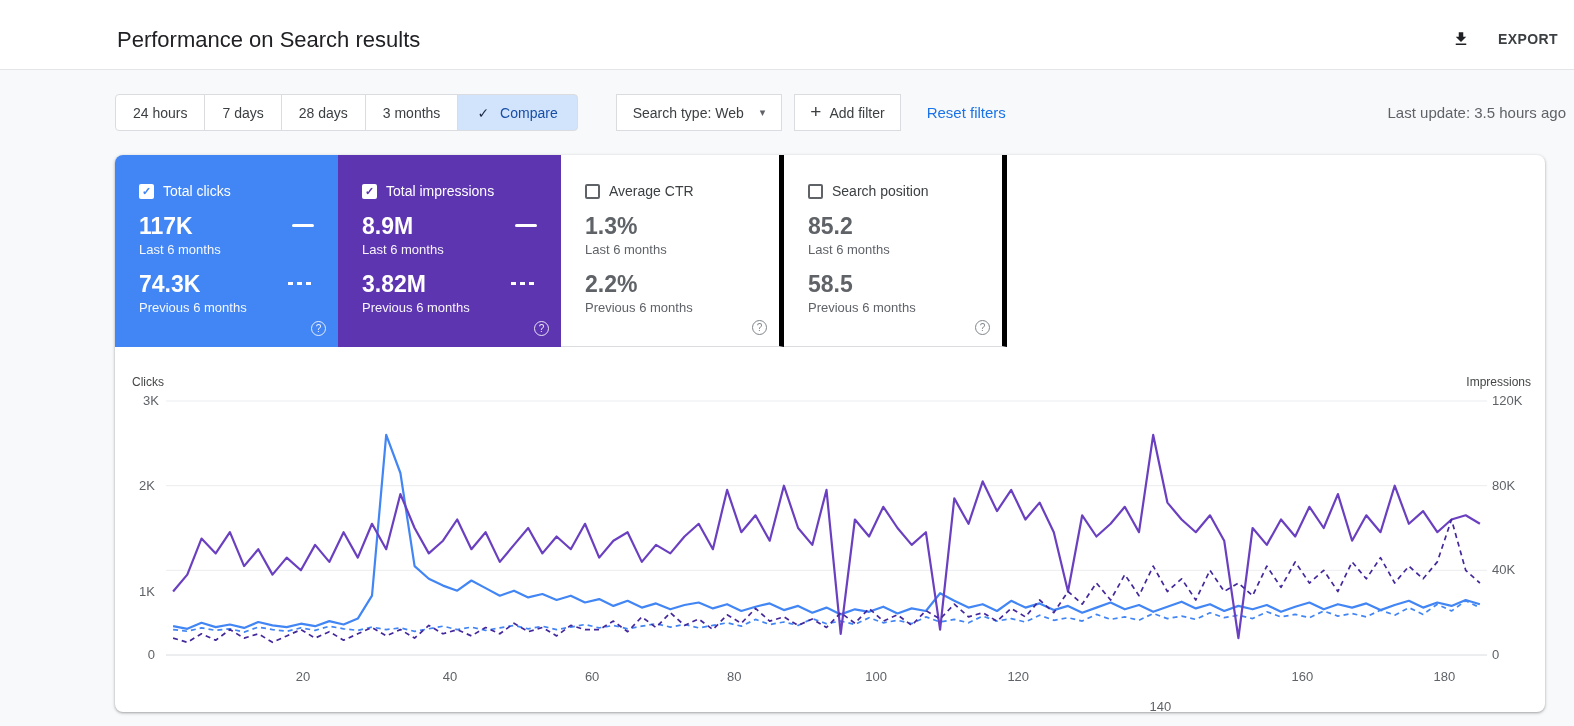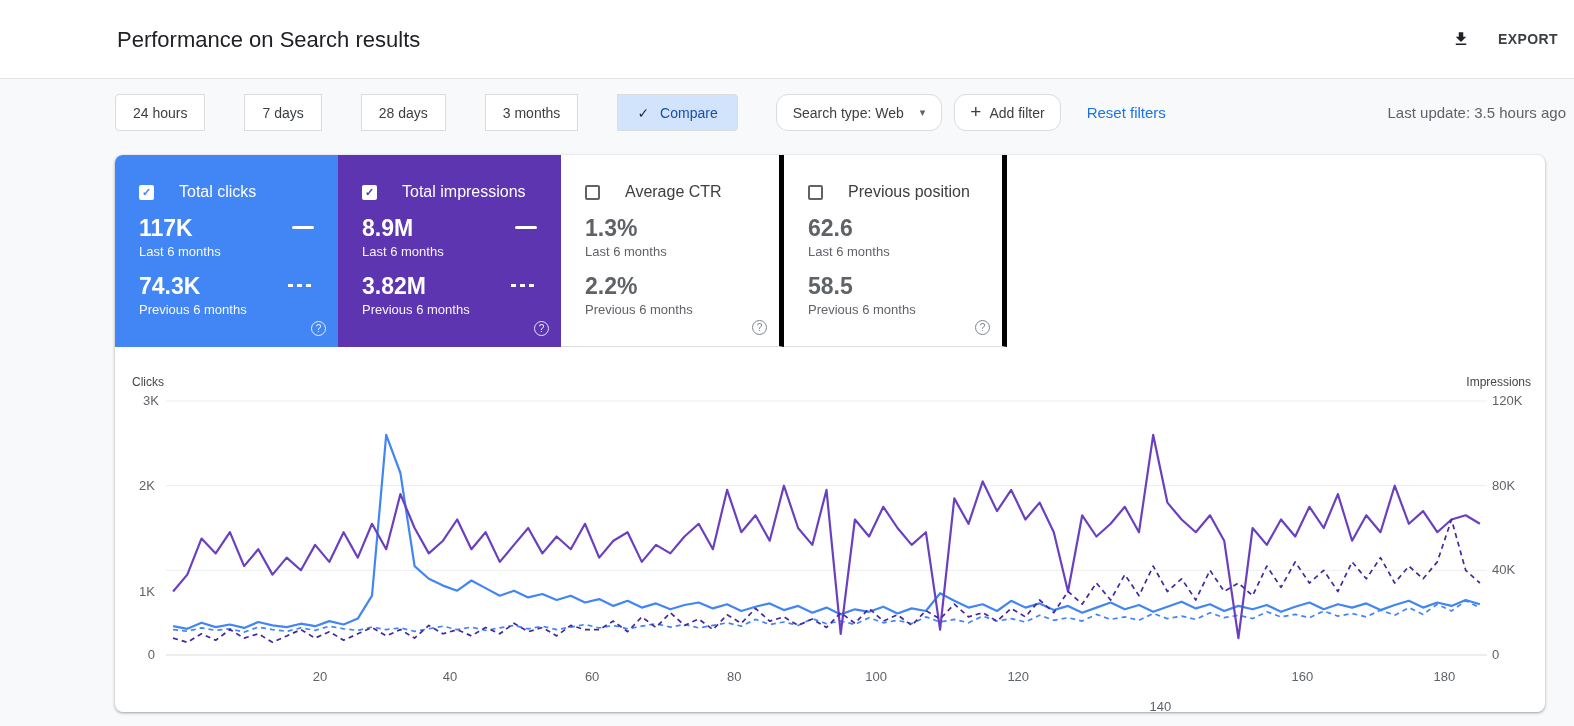--- a/index.html
+++ b/index.html
@@ -1,39 +1,39 @@
 <!DOCTYPE html>
 <html style="--clicks: #4285f4; --impressions: #5e35b1; --compare-bg: #d2e3fc; --compare-text: #174ea6; --link: #1a73e8;"><head>
 <meta charset="utf-8">
 <style>
   *{margin:0;padding:0;box-sizing:border-box;}
   html,body{background:#f8f9fa;}
   body{font-family:"Liberation Sans",sans-serif;}
   .screen{position:relative;width:1574px;height:726px;background:#f8f9fa;overflow:hidden;}
 
   
-  .header{position:absolute;top:0;left:0;width:100%;height:79px;background:#fff;border-bottom:1px solid #e3e5e8;}
+  .header{position:absolute;top:0;left:0;width:100%;height:70px;background:#fff;border-bottom:1px solid #e3e5e8;}
   .page-title{position:absolute;left:117px;top:27px;font-size:22px;font-weight:400;color:#202124;}
   .export-btn{position:absolute;right:6px;top:21px;height:36px;display:flex;align-items:center;gap:28px;
     background:none;border:none;cursor:pointer;font-family:inherit;font-size:14px;font-weight:700;
     letter-spacing:.4px;color:#3c4043;padding:0 10px;}
   .export-btn svg{display:block;}
 
   
   .filter-bar{position:absolute;left:115px;right:8px;top:94px;height:37px;display:flex;align-items:center;}
-  .seg{display:flex;height:37px;gap:40px;}
+  .seg{display:flex;height:37px;}
   .seg .seg-btn{height:37px;padding:0 17px;background:#fff;border:1px solid #dadce0;margin-left:-1px;
     font-size:14px;color:#3c4043;cursor:pointer;font-family:inherit;}
   .seg .seg-btn:first-child{border-radius:4px 0 0 4px;margin-left:0;}
   .seg .compare{height:37px;margin-left:-1px;border:1px solid #dadce0;border-radius:0 4px 4px 0;
     background:var(--compare-bg);color:var(--compare-text);display:flex;align-items:center;gap:11px;
     font-size:14px;padding:0 19px;cursor:pointer;font-family:inherit;}
   .seg .compare .check{font-size:14px;color:#1f2a44;}
   .chip{height:37px;display:flex;align-items:center;gap:8px;background:#fff;border:1px solid #dadce0;
-    border-radius:12px;font-size:14px;color:#3c4043;padding:0 15px;cursor:pointer;font-family:inherit;}
+    border-radius:0;font-size:14px;color:#3c4043;padding:0 15px;cursor:pointer;font-family:inherit;}
   .search-type{margin-left:38px;gap:16px;padding:0 16px;}
   .caret{font-size:11px;color:#5f6368;}
   .add-filter{margin-left:12px;}
   .plus{font-size:19px;color:#3c4043;line-height:1;margin-top:-2px;}
   .reset{margin-left:26px;color:var(--link);font-size:15px;font-weight:500;text-decoration:none;cursor:pointer;}
   .last-update{margin-left:auto;color:#5f6368;font-size:15px;}
 
   
   .panel{position:absolute;left:115px;top:155px;width:1430px;height:557px;background:#fff;border-radius:8px;
     box-shadow:0 1px 2px rgba(60,64,67,.3),0 1px 3px 1px rgba(60,64,67,.15);}
@@ -42,21 +42,21 @@
   .cards{position:absolute;top:0;left:0;display:flex;}
   .card{position:relative;width:223px;height:192px;padding:28px 0 0 24px;}
   .card.blue{background:var(--clicks);color:#fff;border-top-left-radius:8px;}
   .card.purple{background:var(--impressions);color:#fff;}
   .card.plain{background:#fff;border-right:5px solid #000000;border-bottom:1px solid #dadce0;}
   .card-head{display:flex;align-items:center;gap:9px;margin-bottom:14px;}
   .cb{width:15px;height:15px;border-radius:2px;display:flex;align-items:center;justify-content:center;cursor:pointer;flex:0 0 auto;}
   .card.blue .cb{background:#fff;color:var(--clicks);font-size:11px;font-weight:700;}
   .card.purple .cb{background:#fff;color:var(--impressions);font-size:11px;font-weight:700;}
   .card.plain .cb{border:2px solid #5f6368;background:#fff;}
-  .card-label{font-size:16px;margin-left:16px;}
+  .card-label{font-size:14px;}
   .card.plain .card-label{color:#3c4043;}
   .vrow{display:flex;align-items:flex-start;justify-content:space-between;padding-right:24px;}
   .metric-val{font-size:23px;font-weight:700;line-height:26px;}
   .metric-sub{font-size:13px;line-height:16px;margin-top:3px;margin-bottom:13px;}
   .card.blue .metric-sub,.card.purple .metric-sub{color:rgba(255,255,255,.95);}
   .card.plain .metric-val{color:#5f6368;}
   .card.plain .metric-sub{color:#5f6368;}
   .line-solid{width:22px;height:3px;background:#fff;border-radius:2px;margin-top:11px;}
   .line-dashed{width:26px;height:3px;margin-top:11px;
     background:repeating-linear-gradient(90deg,#fff 0 5px,transparent 5px 9px);}
@@ -183,25 +183,25 @@
             <div class="metric-val">2.2%</div>
             <div class="metric-sub">Previous 6 months</div>
           </div>
         </div>
         <span class="help">?</span>
       </div>
 
       <div class="card plain">
         <div class="card-head">
           <span class="cb"></span>
-          <span class="card-label">Previous position</span>
-        </div>
-        <div class="vrow">
-          <div>
-            <div class="metric-val">62.6</div>
+          <span class="card-label">Search position</span>
+        </div>
+        <div class="vrow">
+          <div>
+            <div class="metric-val">85.2</div>
             <div class="metric-sub">Last 6 months</div>
           </div>
         </div>
         <div class="vrow">
           <div>
             <div class="metric-val">58.5</div>
             <div class="metric-sub">Previous 6 months</div>
           </div>
         </div>
         <span class="help">?</span>
@@ -223,21 +223,21 @@
       </svg>
 
   <div class="ytick l" style="top: 492px;">0</div>
       <div class="ytick l" style="top: 429px;">1K</div>
       <div class="ytick l" style="top: 322.667px;">2K</div>
       <div class="ytick l" style="top: 238px; padding-left: 28px;">3K</div>
       <div class="ytick r" style="top: 492px;">0</div>
       <div class="ytick r" style="top: 407.333px;">40K</div>
       <div class="ytick r" style="top: 322.667px;">80K</div>
       <div class="ytick r" style="top: 238px;">120K</div>
-      <div class="xtick" style="top: 514px; left: 185px;">20</div>
+      <div class="xtick" style="top: 514px; left: 168px;">20</div>
       <div class="xtick" style="top: 514px; left: 315.086px;">40</div>
       <div class="xtick" style="top: 514px; left: 457.129px;">60</div>
       <div class="xtick" style="top: 514px; left: 599.172px;">80</div>
       <div class="xtick" style="top: 514px; left: 741.215px;">100</div>
       <div class="xtick" style="top: 514px; left: 883.258px;">120</div>
       <div class="xtick" style="top: 544px; left: 1025.3px;">140</div>
       <div class="xtick" style="top: 514px; left: 1167.34px;">160</div>
       <div class="xtick" style="top: 514px; left: 1309.39px;">180</div>
     </div>
 </div>

